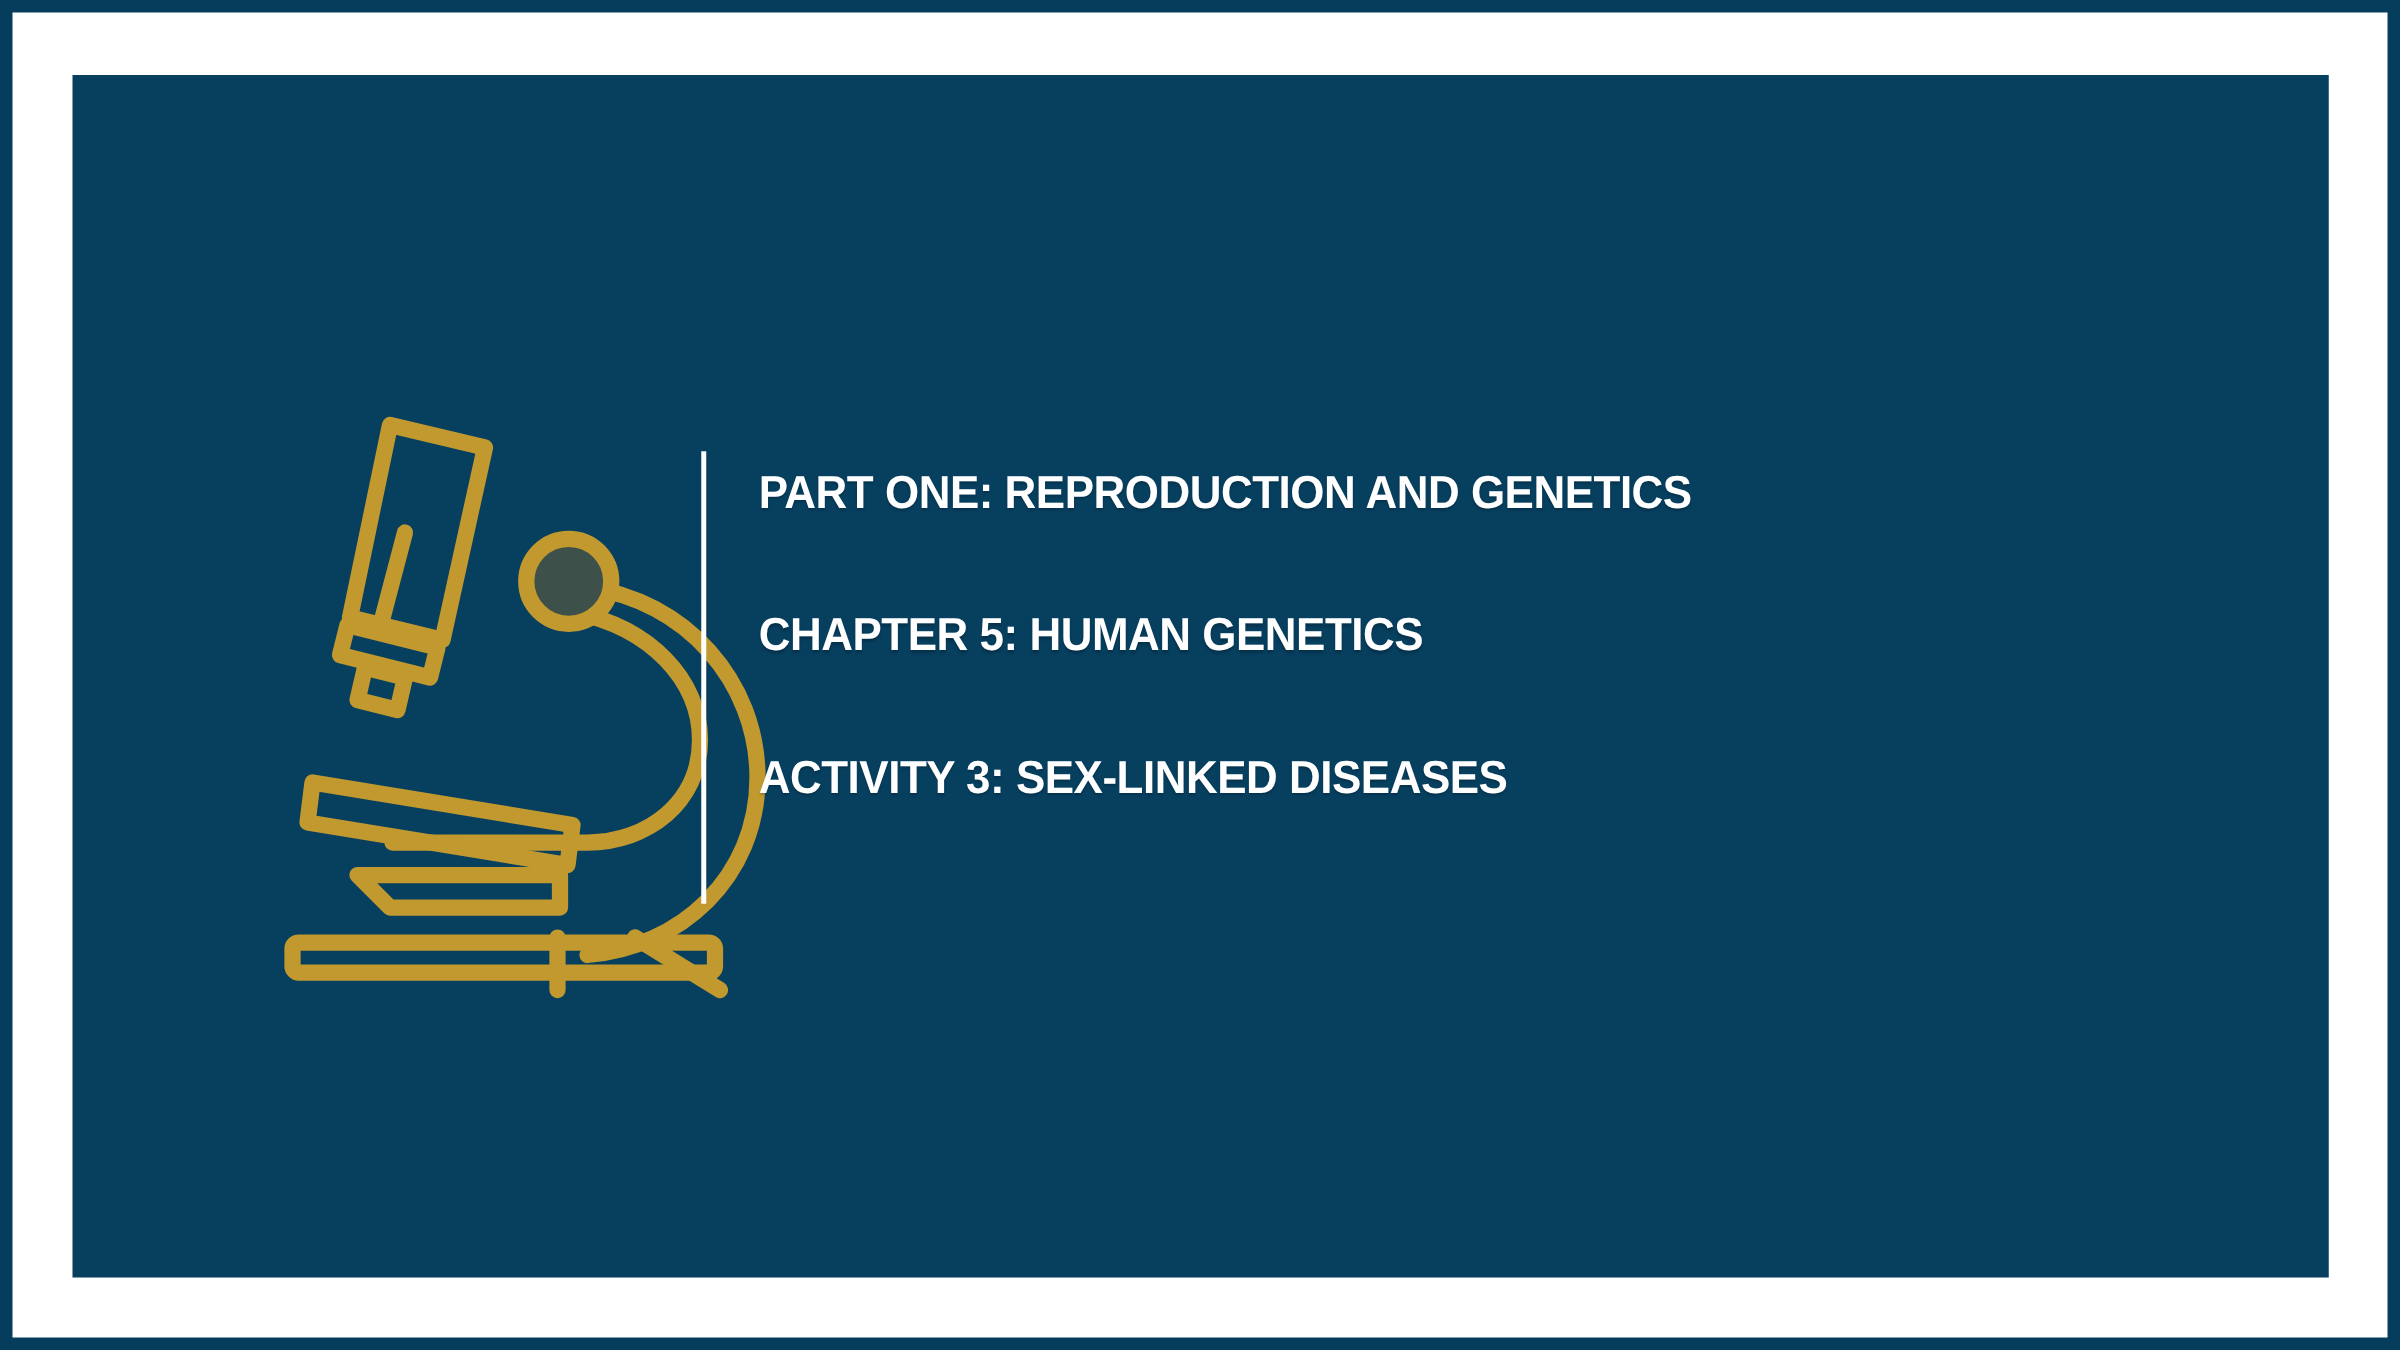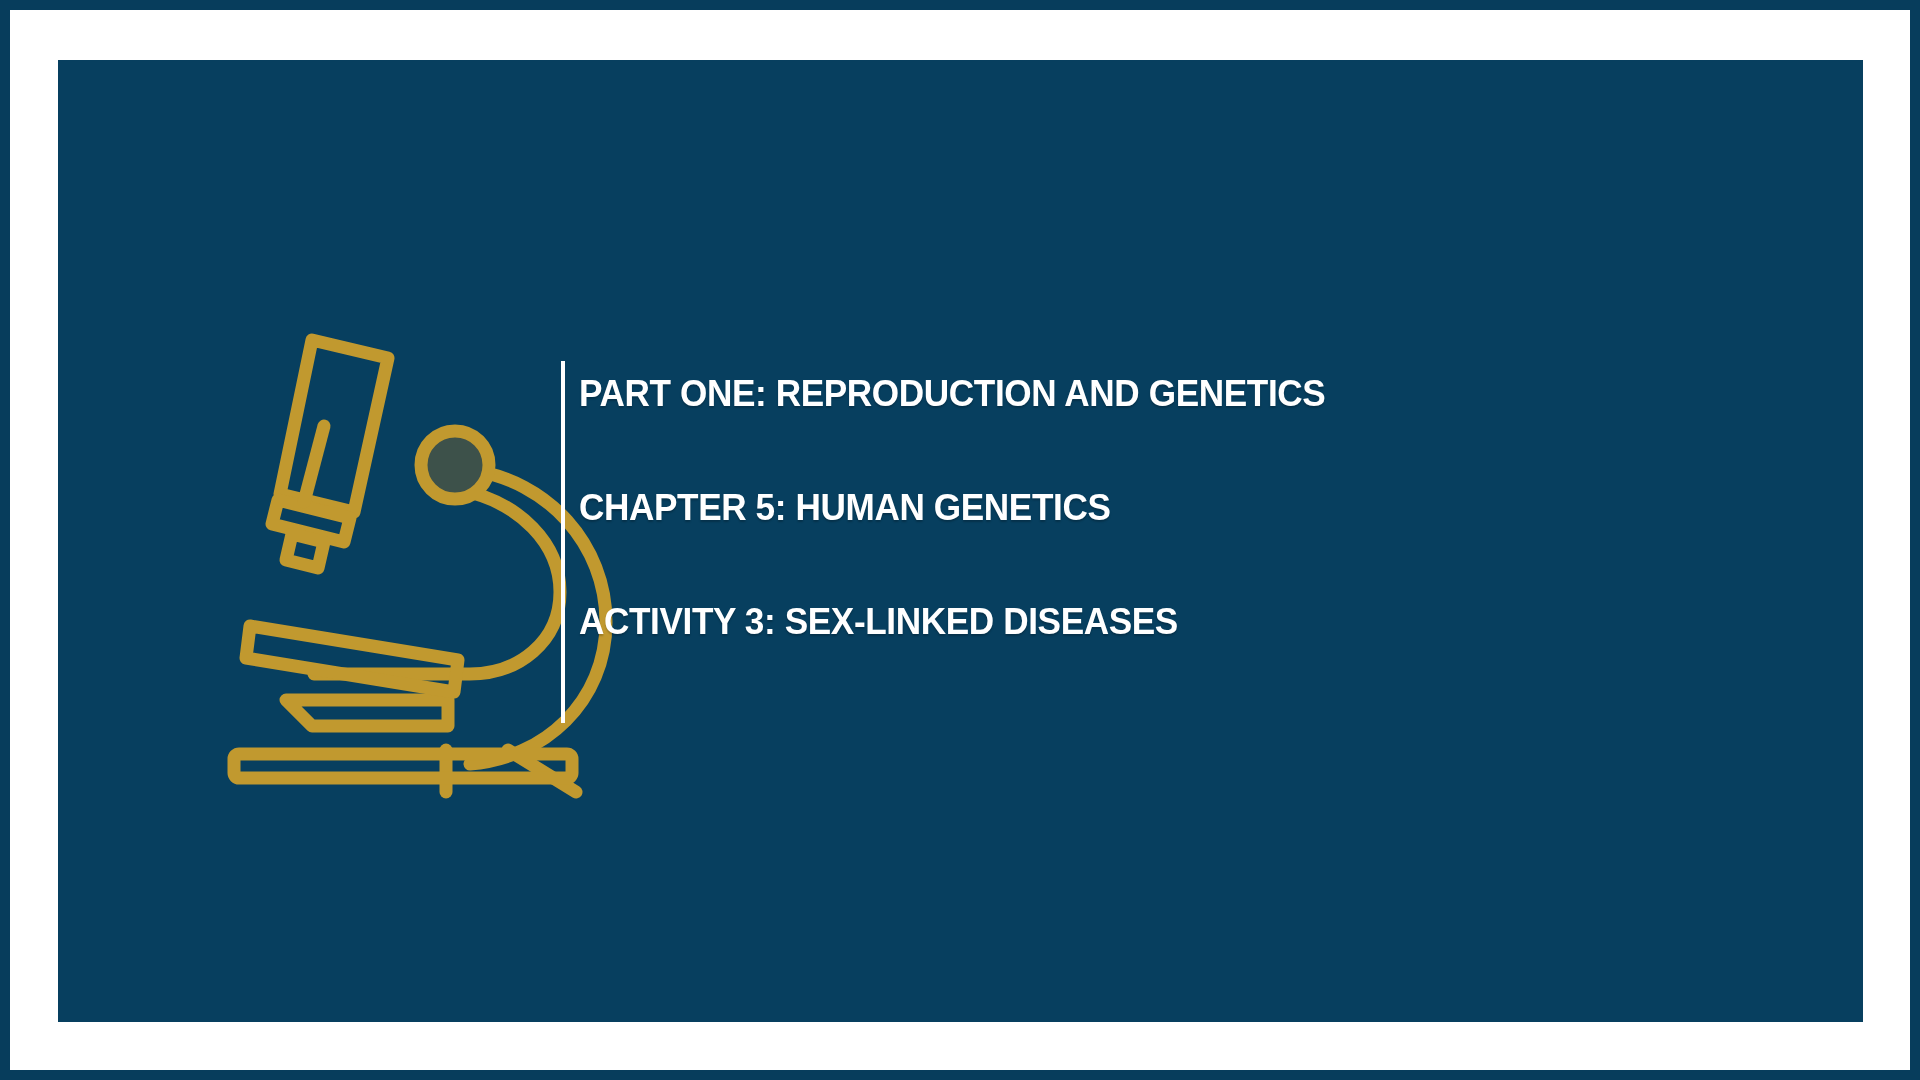--- a/index.html
+++ b/index.html
@@ -75,20 +75,21 @@
     width: 4px;
     height: 362px;
     background: #ffffff;
     flex: 0 0 auto;
   }
 
   .title-lines {
     flex: 1 1 auto;
     position: relative;
     padding-left: 14px;
+    margin-left: 28px;
   }
 
   .title-line {
     position: absolute;
     left: 14px;
     color: #ffffff;
     font-family: "Liberation Sans", sans-serif;
     font-weight: bold;
     font-size: 37px;
     letter-spacing: -0.4px;

